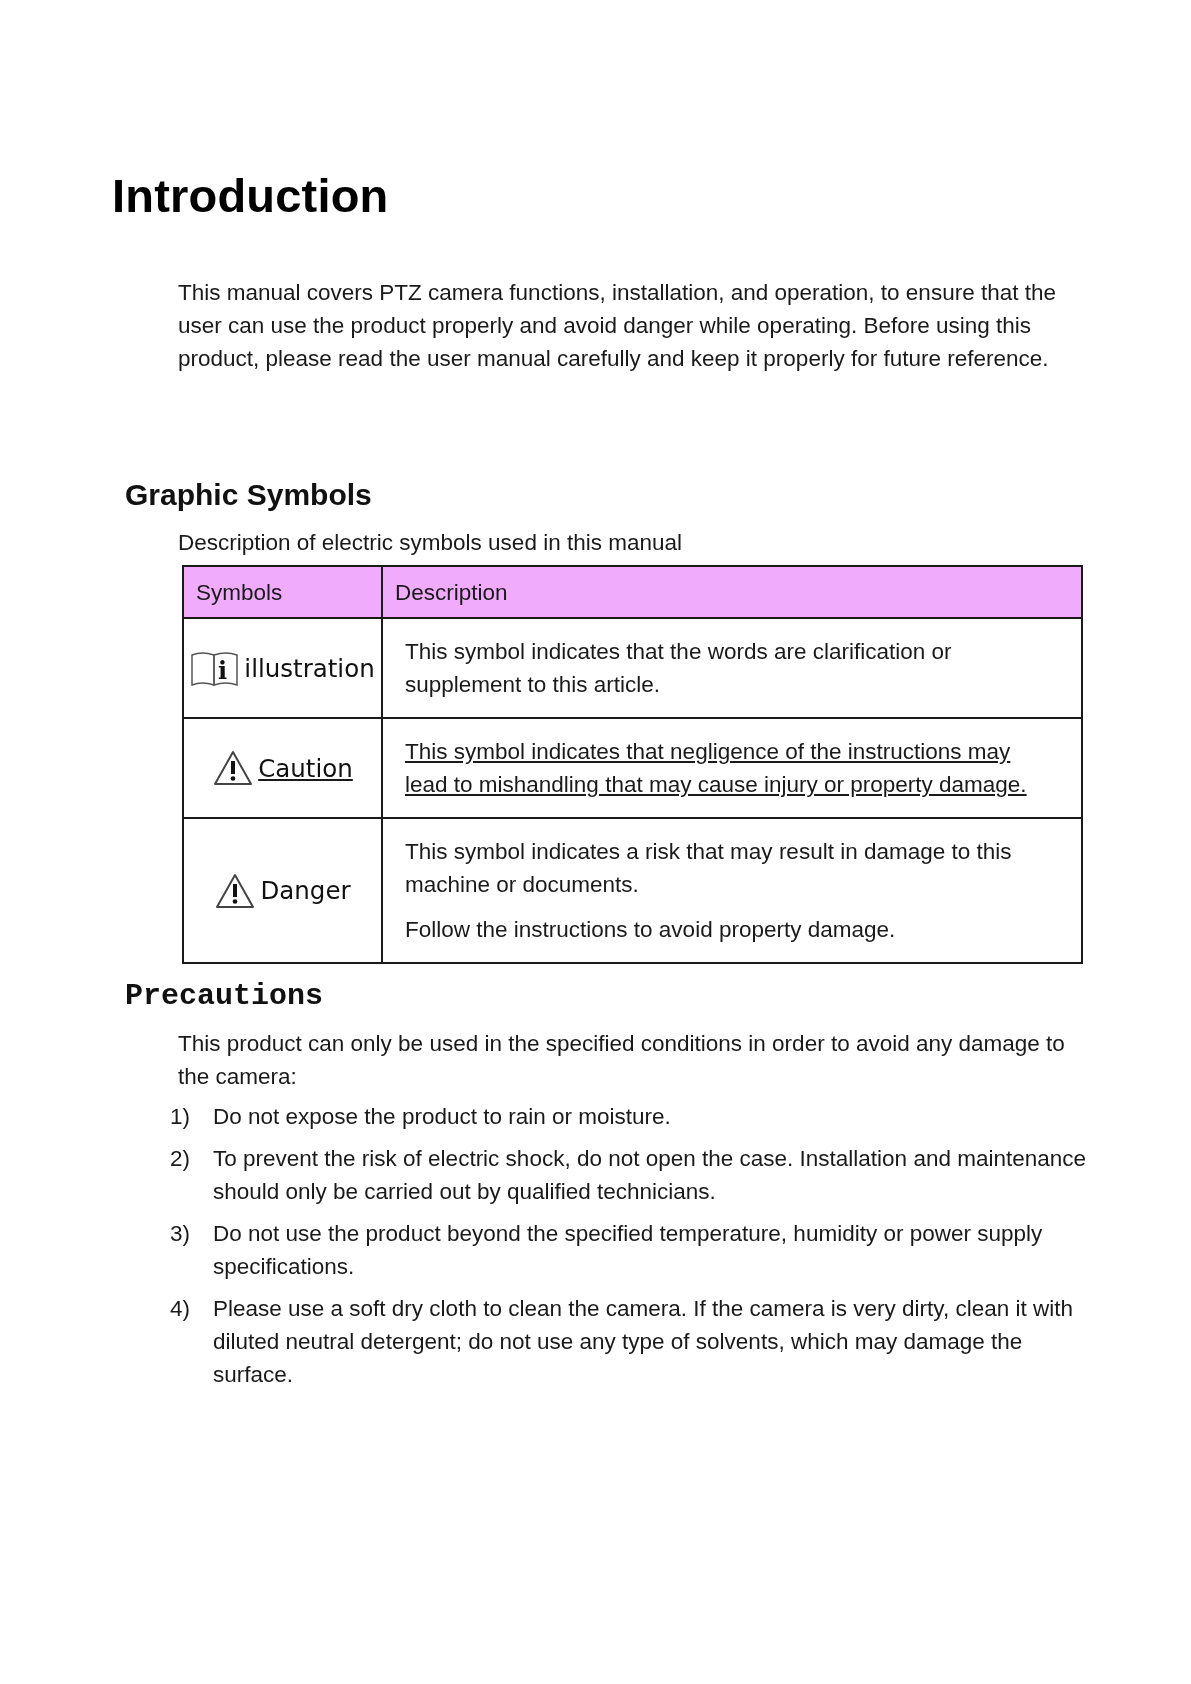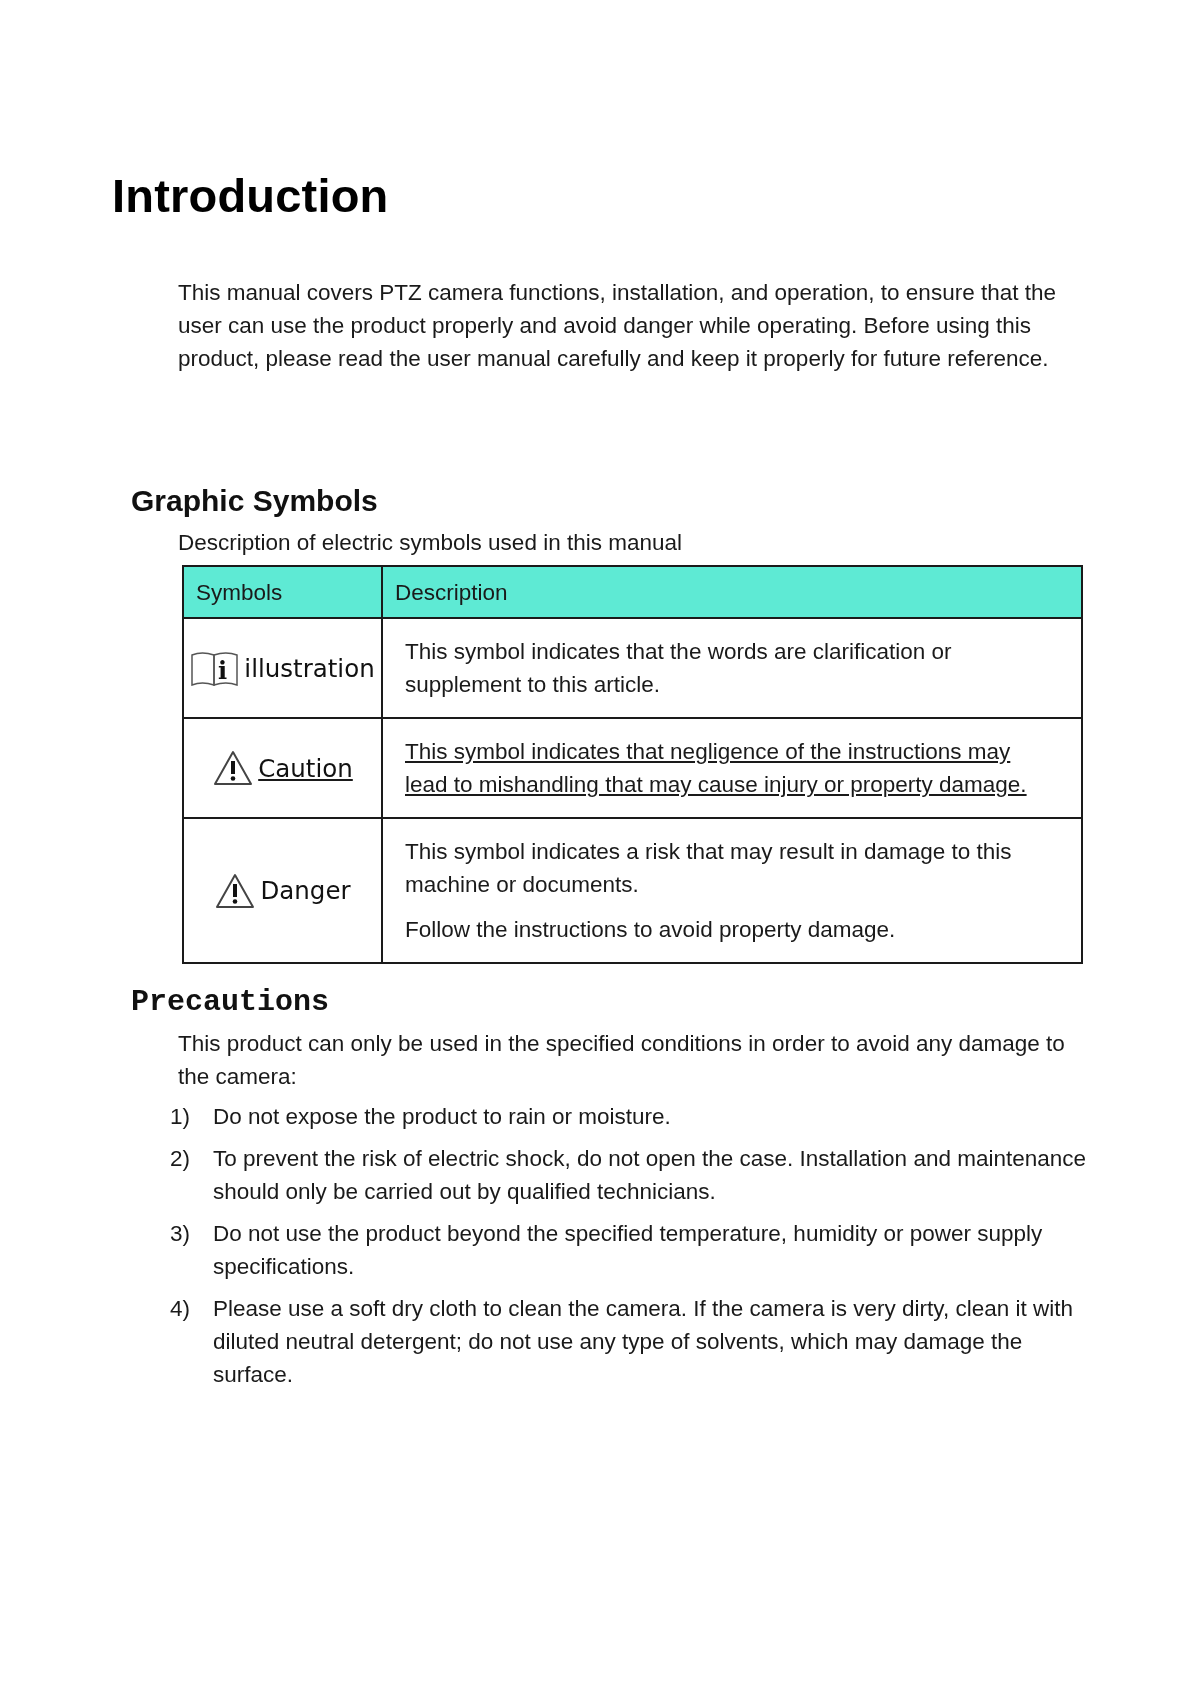--- a/index.html
+++ b/index.html
@@ -10,32 +10,32 @@
     .page { position: absolute; left: 0; top: 0; width: 1191px; height: 1684px; }
     h1.title {
       position: absolute; left: 112px; top: 168px; margin: 0;
       font-size: 47px; font-weight: bold; color: #000; letter-spacing: 0.2px;
     }
     .para {
       position: absolute; left: 170px; width: 920px; margin: 8px;
       font-size: 22.5px; line-height: 33px; color: #1a1a1a;
     }
     h2.section {
-      position: absolute; left: 113px; margin: 18px;
+      position: absolute; left: 113px; margin: 12px;
       font-size: 30px; font-weight: bold; color: #111;
     }
     table.symbols {
       position: absolute; left: 182px; top: 565px; width: 901px;
       border-collapse: collapse; font-size: 22.5px; line-height: 33px;
     }
     table.symbols td, table.symbols th {
       border: 2px solid #1a1a1a; vertical-align: middle; font-weight: normal;
       text-align: left;
     }
-    table.symbols th { background: #5eead4; height: 50px; padding: 0 12px; }
+    table.symbols th { background: #f0abfc; height: 50px; padding: 0 12px; }
     table.symbols col.c1 { width: 199px; }
     .desc { padding: 4px 10px 4px 10px; text-align: justify; text-align-last: left; }
     .desc p { margin: 12px; }
     .desc p.gap { margin-top: 9px; }
     .sym {
       display: flex; align-items: center; justify-content: center; gap: 4px;
       font-family: "DejaVu Sans", sans-serif; font-size: 24.5px; color: #111;
     }
     .sym svg { display: block; }
     ol.prec {

